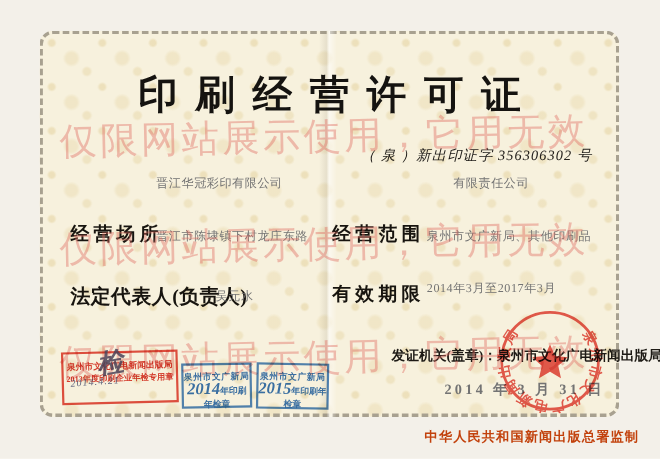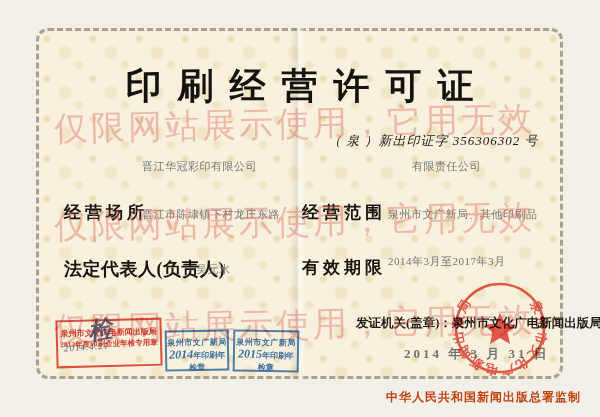--- a/index.html
+++ b/index.html
@@ -84,21 +84,21 @@
   .stamp-red .l1{font-size:8px;letter-spacing:0;line-height:11px;font-weight:bold;}
   .stamp-red .l2{font-size:7.5px;line-height:11px;font-weight:bold;}
   .stamp-blue{
     border:2px solid rgba(58,118,188,.88);color:rgba(50,110,182,.95);
     padding-top:5px;
   }
   .stamp-blue .l1{font-size:8px;line-height:11px;font-weight:bold;letter-spacing:0.5px;}
   .stamp-blue .l2{font-size:8px;line-height:12px;font-weight:bold;}
   .stamp-blue1{left:165px;top:330px;width:64px;height:41px;transform:rotate(-1deg);}
   .stamp-blue2{left:233px;top:330px;width:66px;height:42px;transform:rotate(1deg);}
-  .hand-year{font-style:italic;font-weight:bold;font-size:12px;}
+  .hand-year{font-style:italic;font-weight:bold;font-size:15px;}
   .hand-check{
     position:absolute;left:88px;top:314px;z-index:7;font-size:24px;color:#4c4358;
     font-style:italic;transform:rotate(-10deg);font-weight:bold;opacity:.85;
   }
   .hand-date{
     position:absolute;left:64px;top:342px;z-index:7;font-size:9px;color:#3f4468;
     font-style:italic;transform:rotate(-4deg);letter-spacing:1px;opacity:.85;
   }
 </style>
 </head>

